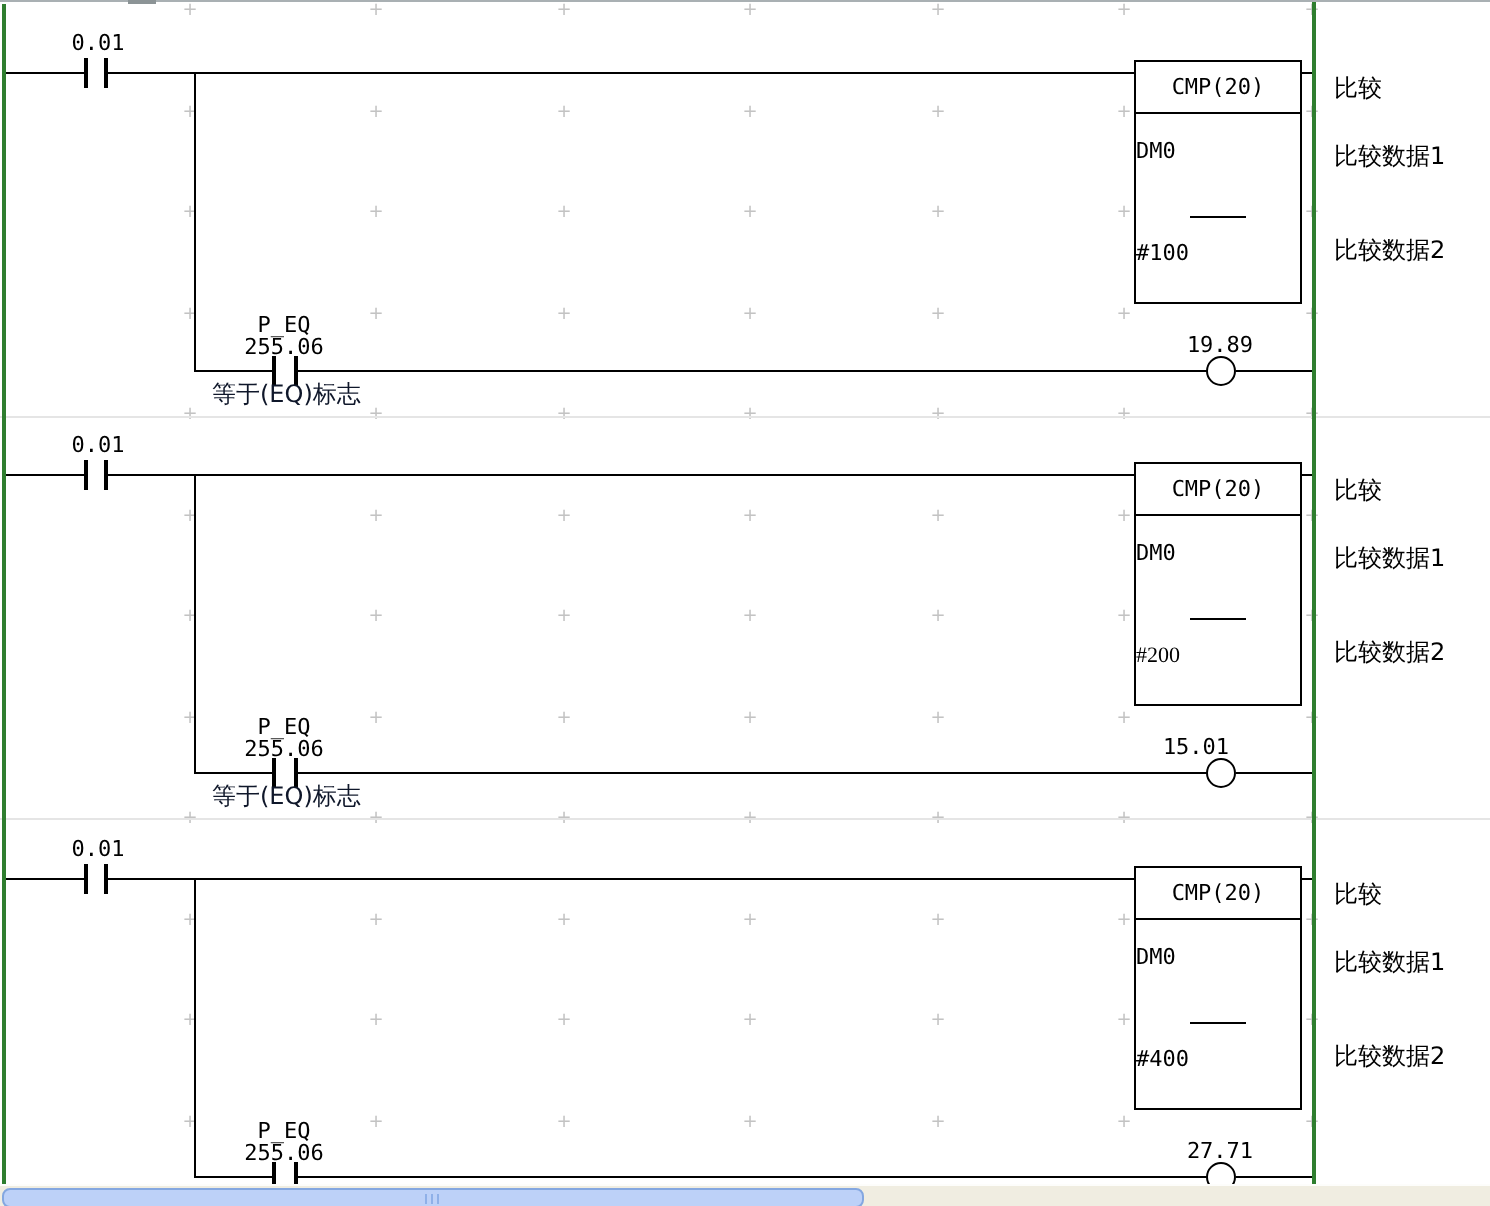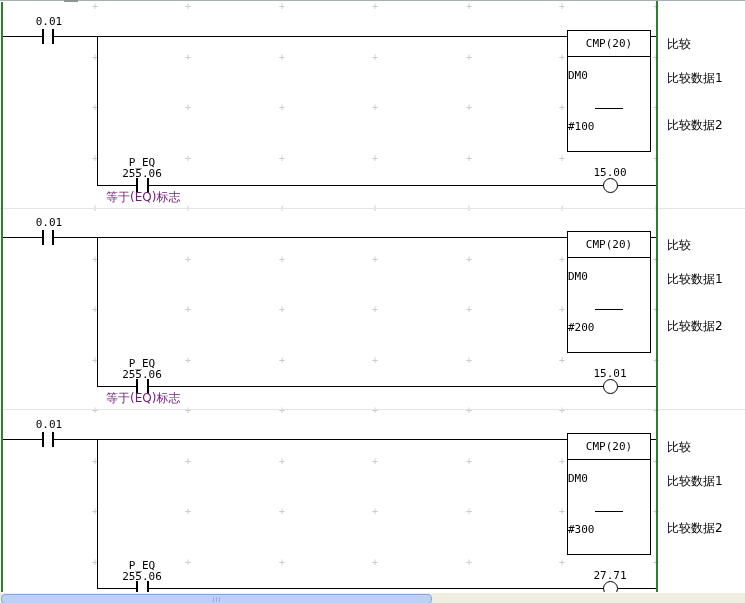--- a/index.html
+++ b/index.html
@@ -3,21 +3,21 @@
 <meta charset="utf-8">
 <style>
   html,body{margin:0;padding:0;background:#fff;}
   .canvas{position:relative;width:745px;height:603px;background:#ffffff;overflow:hidden;
           font-family:"DejaVu Sans Mono","Liberation Mono",monospace;}
   .hline{position:absolute;height:1px;background:#000;}
   .vline{position:absolute;width:1px;background:#000;}
   .bar{position:absolute;width:2px;height:15px;background:#000;}
   .addr{position:absolute;font-size:11px;line-height:12px;color:#000;text-align:center;white-space:nowrap;}
   .cn{position:absolute;font-family:"DejaVu Sans","Liberation Sans",sans-serif;font-size:12px;line-height:14px;color:#000;white-space:nowrap;}
-  .red-comment{position:absolute;font-family:"DejaVu Sans","Liberation Sans",sans-serif;font-size:12px;line-height:13px;color:#701a75;white-space:nowrap;}
+  .red-comment{position:absolute;font-family:"DejaVu Sans","Liberation Sans",sans-serif;font-size:12px;line-height:13px;color:#0f172a;white-space:nowrap;}
   .grid-mark{position:absolute;font-size:9px;line-height:9px;color:#c3c3c3;transform:translate(-50%,-50%);
              font-family:"DejaVu Sans",sans-serif;}
   .rung{position:absolute;left:0;width:745px;height:0;overflow:visible;}
   .coil{position:absolute;left:603px;top:178px;width:15px;height:15px;border:1px solid #000;border-radius:50%;
         background:#fff;box-sizing:border-box;}
   .fblock{position:absolute;left:567px;top:30px;width:84px;height:122px;border:1px solid #000;background:#fff;box-sizing:border-box;}
   .fblock .hdr{display:block;height:25px;line-height:25px;border-bottom:1px solid #000;text-align:center;
                font-size:11px;color:#000;}
   .fblock .op{position:absolute;left:0;right:0;font-size:11px;line-height:12px;color:#000;}
   .fblock .dash{position:absolute;left:27px;top:77px;width:28px;height:1px;background:#000;}
@@ -130,21 +130,21 @@
     <div class="bar" style="left:52px;top:29px;"></div>
     <div class="hline" style="left:54px;top:36px;width:513px;"></div>
     <div class="vline" style="left:97px;top:36px;height:150px;"></div>
     <div class="hline" style="left:97px;top:185px;width:40px;"></div>
     <div class="addr" style="left:112px;top:157px;width:60px;">P_EQ</div>
     <div class="addr" style="left:112px;top:168px;width:60px;">255.06</div>
     <div class="bar" style="left:136px;top:178px;"></div>
     <div class="bar" style="left:147px;top:178px;"></div>
     <div class="hline" style="left:149px;top:185px;width:455px;"></div>
     <div class="red-comment" style="left:106px;top:191px;">等于(EQ)标志</div>
-    <div class="addr" style="left:578px;top:167px;width:64px;">15.00</div>
+    <div class="addr" style="left:578px;top:167px;width:64px;">19.89</div>
     <div class="coil"></div>
     <div class="hline" style="left:618px;top:185px;width:38px;"></div>
     <div class="fblock">
       <span class="hdr">CMP(20)</span>
       <span class="op" style="top:39px;">DM0</span>
       <span class="dash"></span>
       <span class="op" style="top:90px;">#100</span>
     </div>
     <div class="hline" style="left:651px;top:36px;width:6px;"></div>
     <div class="cn" style="left:667px;top:37px;">比较</div>
@@ -160,28 +160,28 @@
     <div class="bar" style="left:52px;top:29px;"></div>
     <div class="hline" style="left:54px;top:36px;width:513px;"></div>
     <div class="vline" style="left:97px;top:36px;height:150px;"></div>
     <div class="hline" style="left:97px;top:185px;width:40px;"></div>
     <div class="addr" style="left:112px;top:157px;width:60px;">P_EQ</div>
     <div class="addr" style="left:112px;top:168px;width:60px;">255.06</div>
     <div class="bar" style="left:136px;top:178px;"></div>
     <div class="bar" style="left:147px;top:178px;"></div>
     <div class="hline" style="left:149px;top:185px;width:455px;"></div>
     <div class="red-comment" style="left:106px;top:191px;">等于(EQ)标志</div>
-    <div class="addr" style="left:578px;top:167px;width:64px;">15.01</div>
+    <div class="addr" style="left:566px;top:167px;width:64px;">15.01</div>
     <div class="coil"></div>
     <div class="hline" style="left:618px;top:185px;width:38px;"></div>
     <div class="fblock">
       <span class="hdr">CMP(20)</span>
       <span class="op" style="top:39px;">DM0</span>
       <span class="dash"></span>
-      <span class="op" style="top:90px;">#200</span>
+      <span class="op" style="top:90px;font-family:Liberation Serif, serif;">#200</span>
     </div>
     <div class="hline" style="left:651px;top:36px;width:6px;"></div>
     <div class="cn" style="left:667px;top:37px;">比较</div>
     <div class="cn" style="left:667px;top:71px;">比较数据1</div>
     <div class="cn" style="left:667px;top:118px;">比较数据2</div>
     <div class="separator" style="top:208px;"></div>
   </div>
 
   <div class="rung" style="top:403px;">
     <div class="addr" style="left:33px;top:16px;width:32px;">0.01</div>
@@ -197,21 +197,21 @@
     <div class="bar" style="left:147px;top:178px;"></div>
     <div class="hline" style="left:149px;top:185px;width:455px;"></div>
     <div class="red-comment" style="left:106px;top:191px;"></div>
     <div class="addr" style="left:578px;top:167px;width:64px;">27.71</div>
     <div class="coil"></div>
     <div class="hline" style="left:618px;top:185px;width:38px;"></div>
     <div class="fblock">
       <span class="hdr">CMP(20)</span>
       <span class="op" style="top:39px;">DM0</span>
       <span class="dash"></span>
-      <span class="op" style="top:90px;">#300</span>
+      <span class="op" style="top:90px;">#400</span>
     </div>
     <div class="hline" style="left:651px;top:36px;width:6px;"></div>
     <div class="cn" style="left:667px;top:37px;">比较</div>
     <div class="cn" style="left:667px;top:71px;">比较数据1</div>
     <div class="cn" style="left:667px;top:118px;">比较数据2</div>
   </div>
 
   <div class="rail" style="left:1px;top:2px;height:590px;"></div>
   <div class="rail" style="left:656px;top:0;height:592px;"></div>
 

